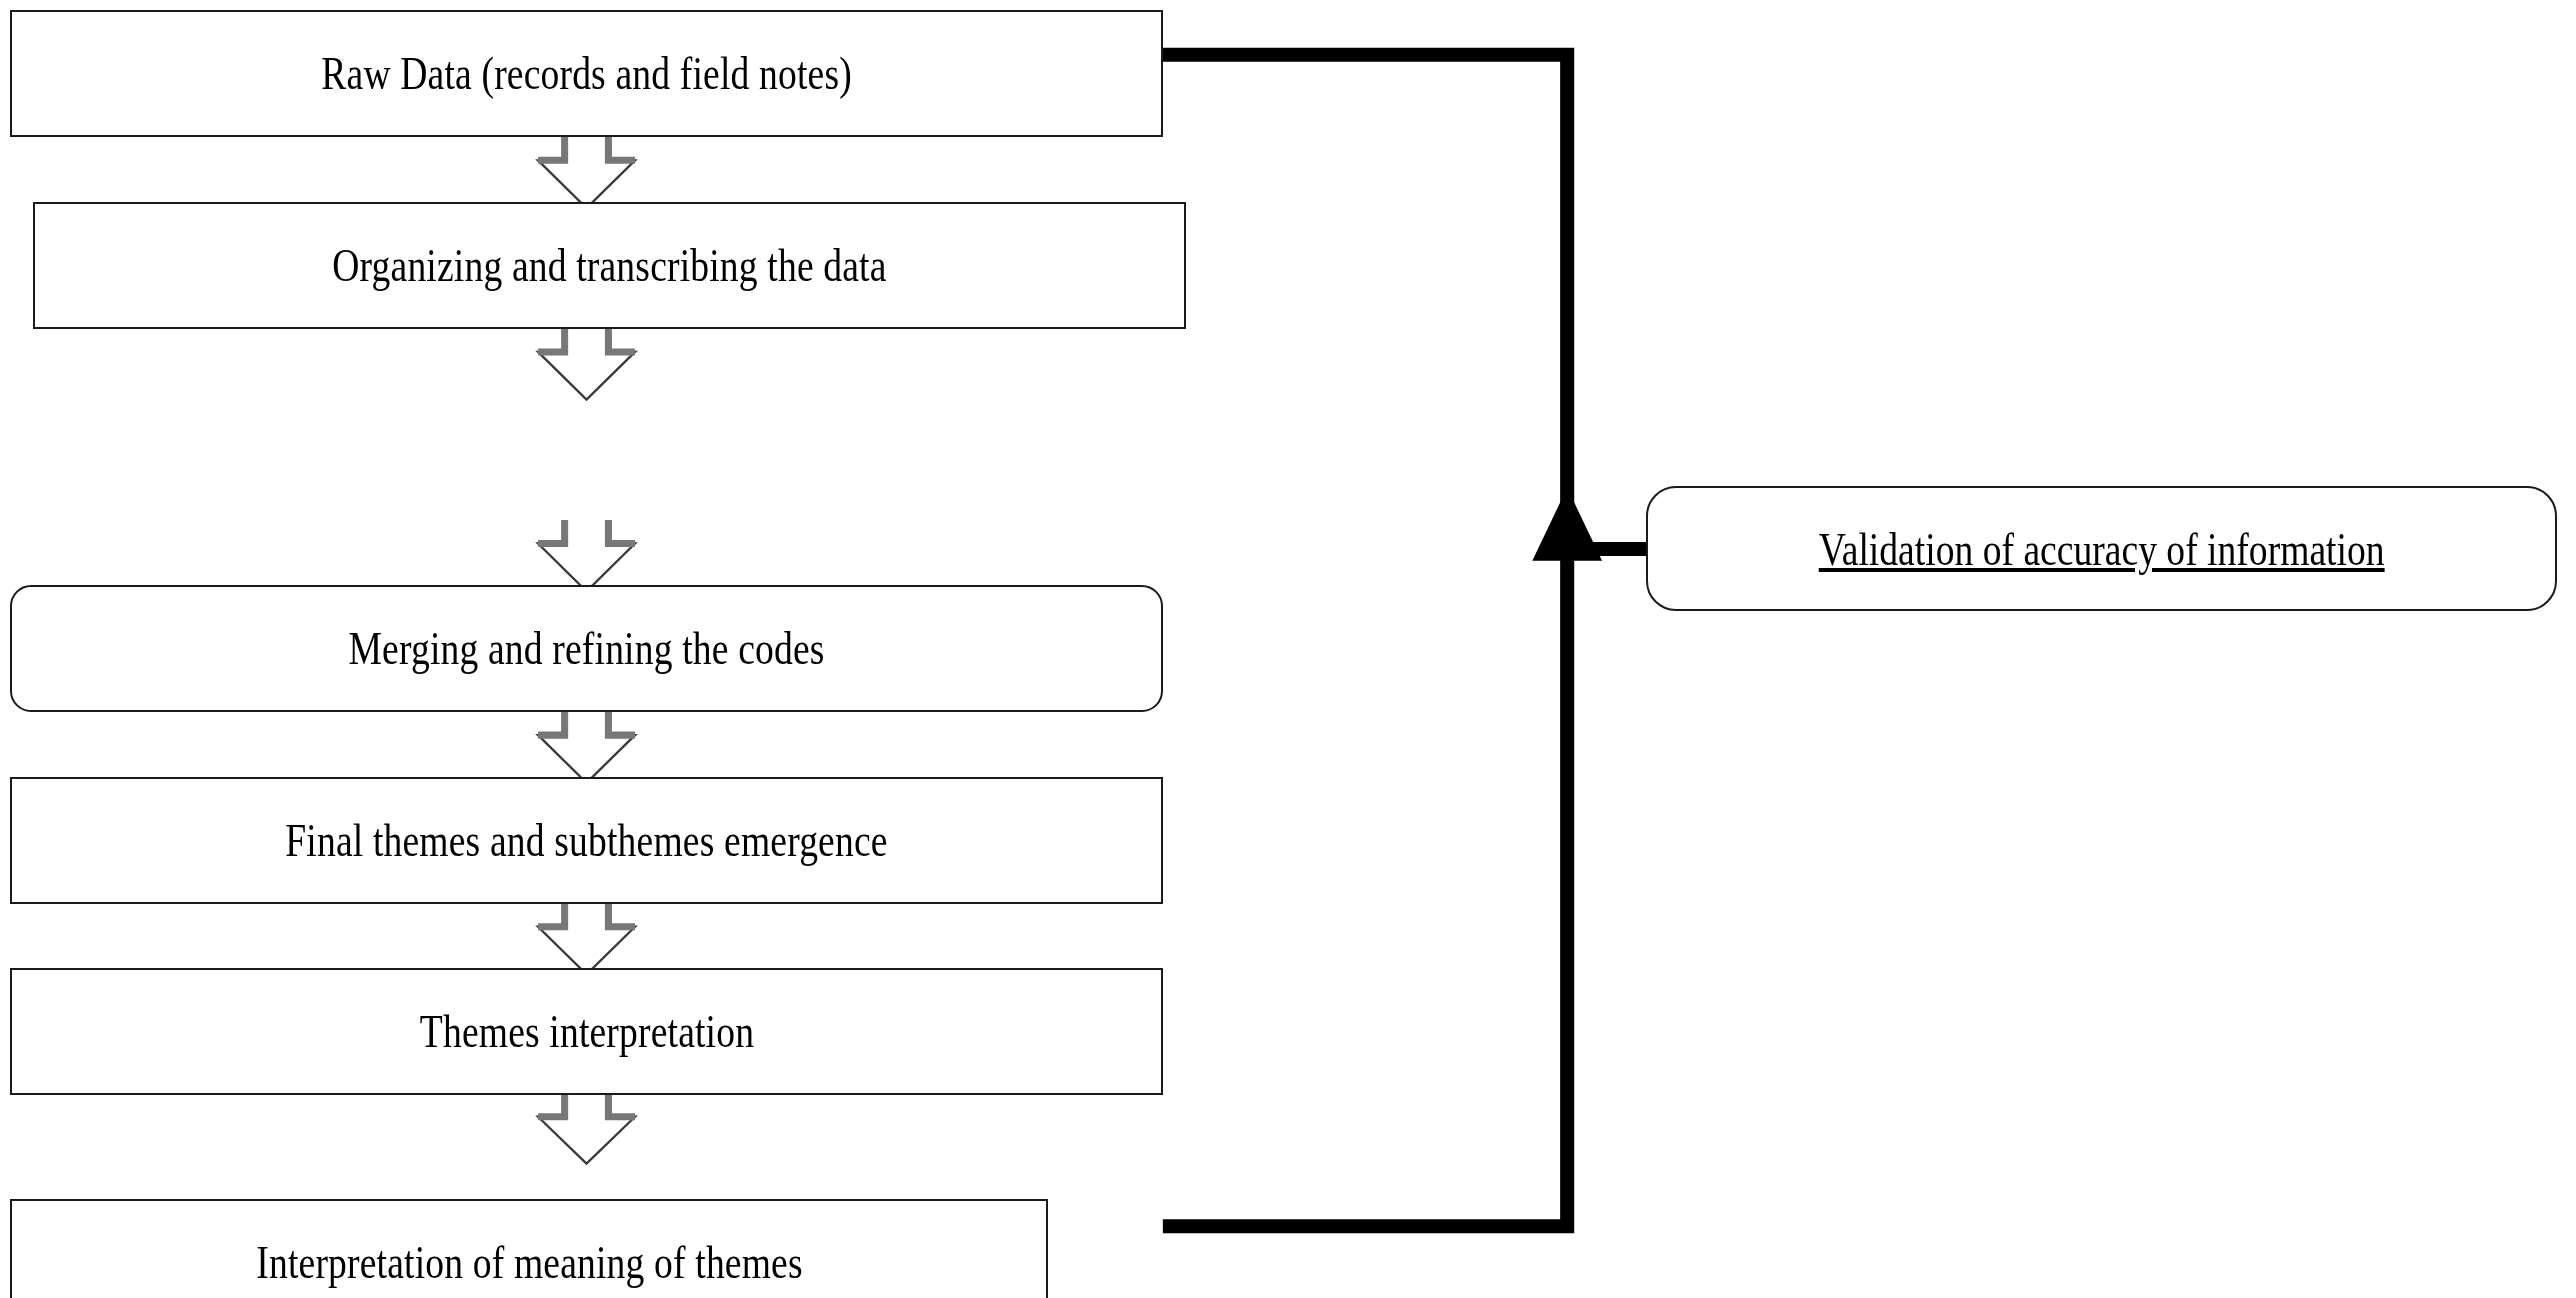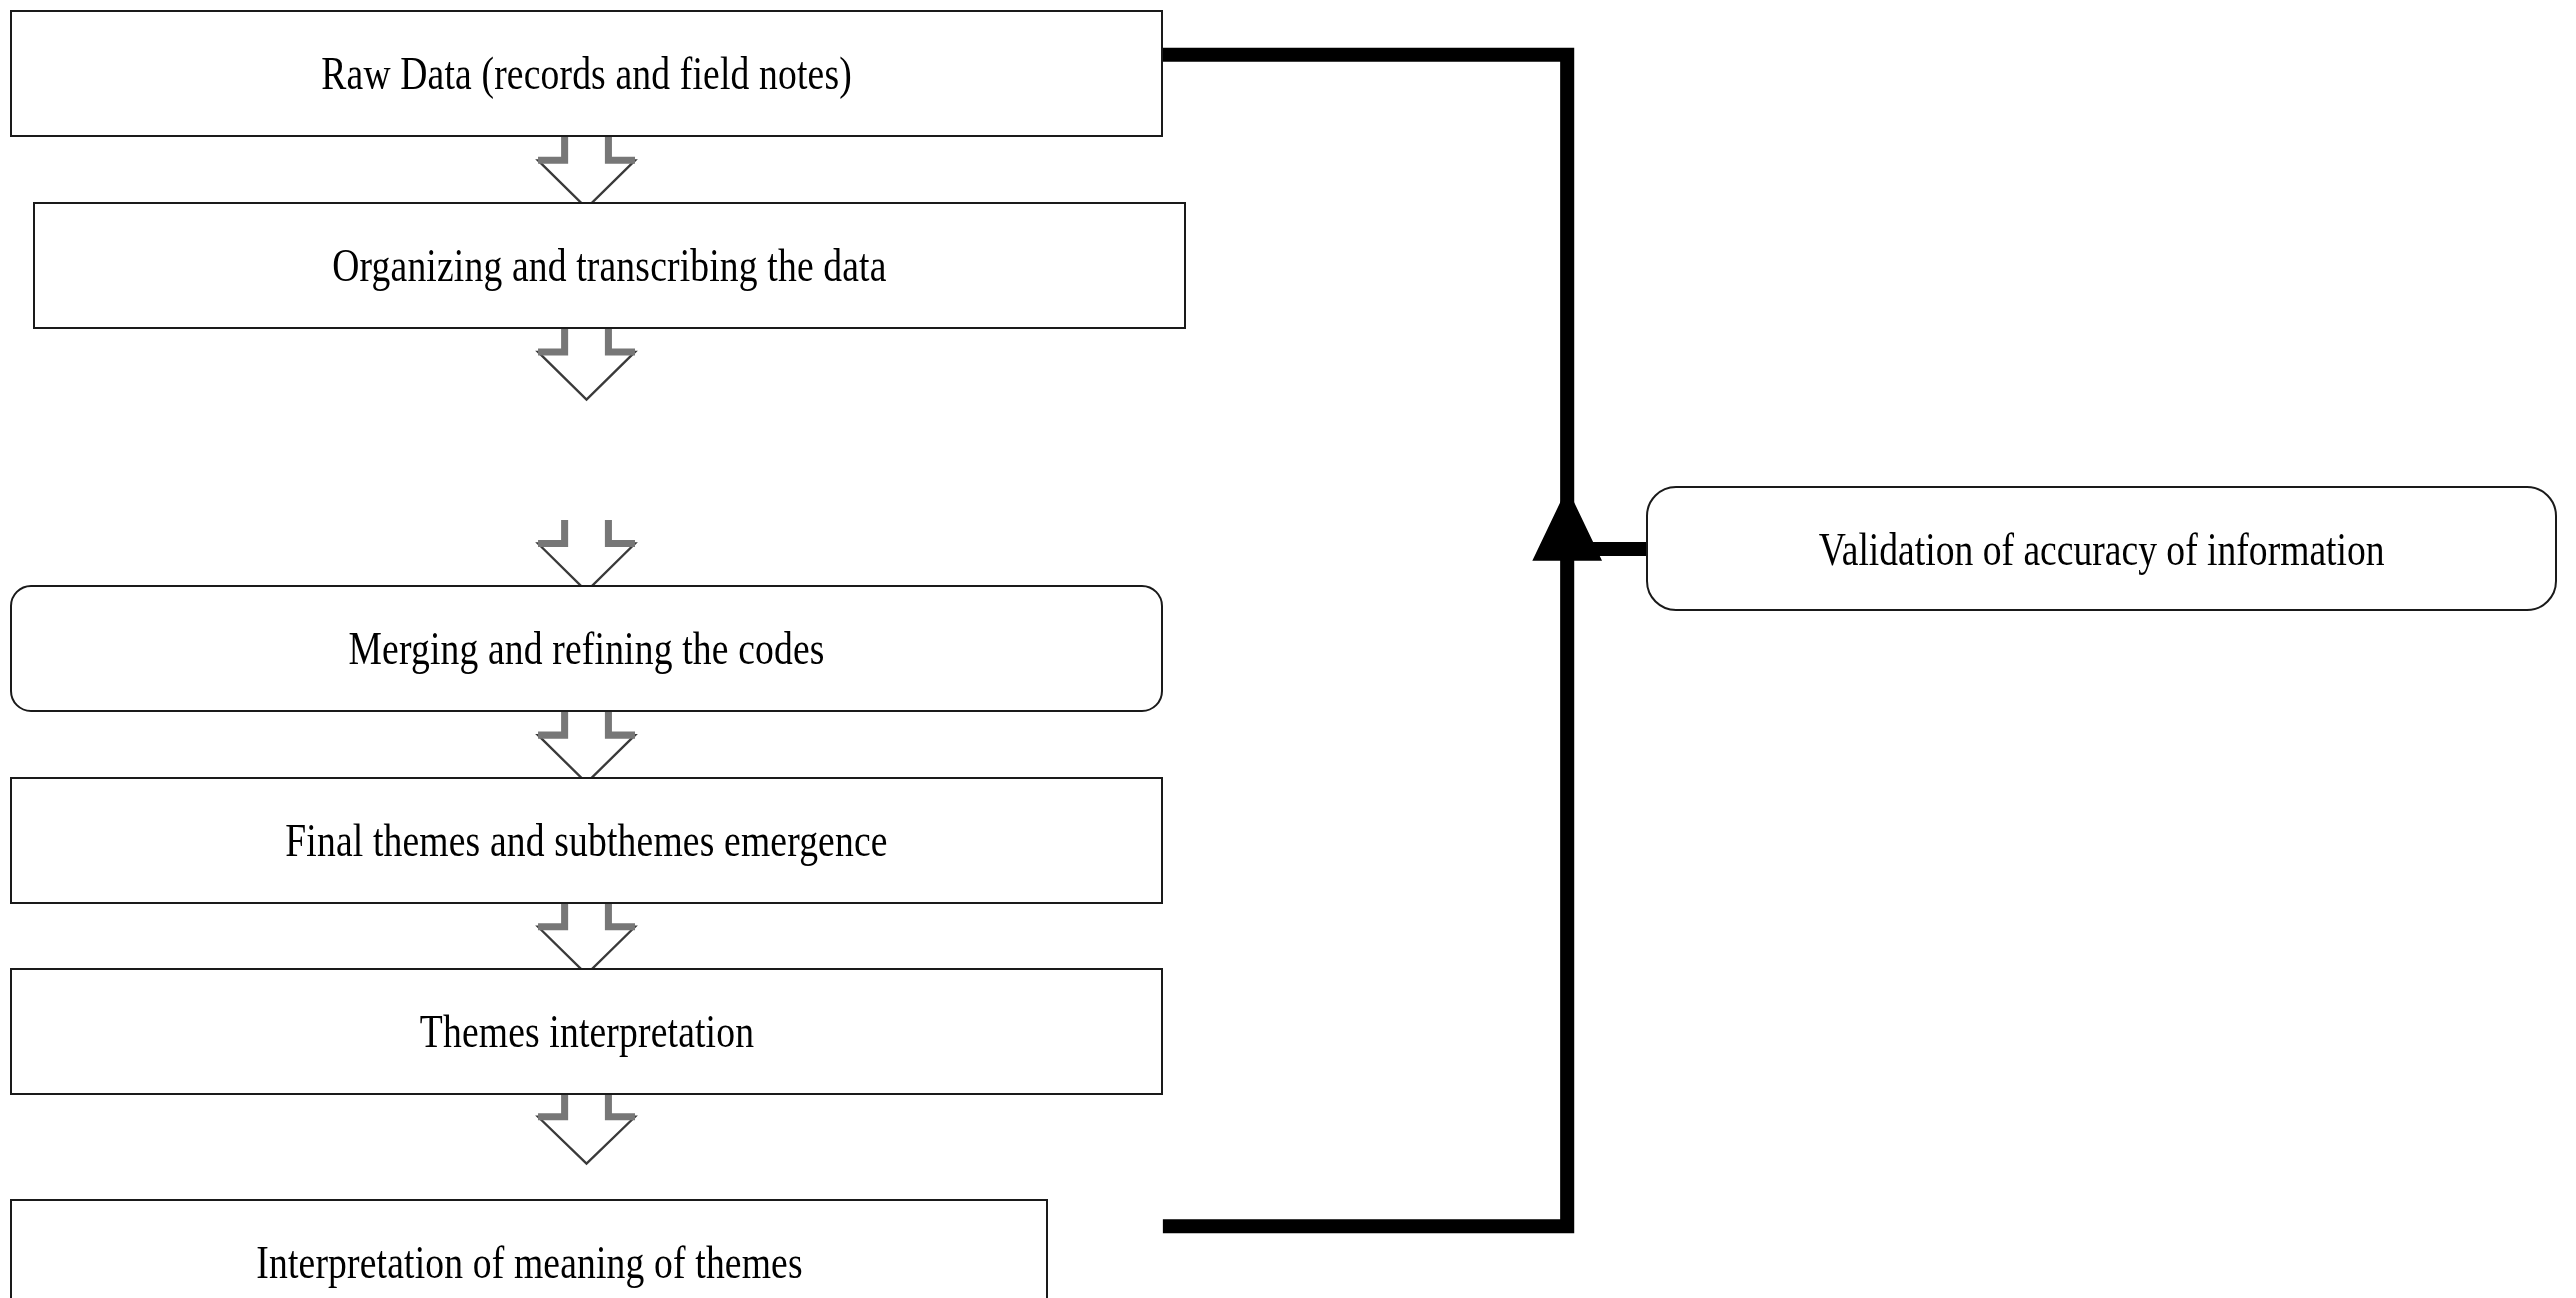--- a/index.html
+++ b/index.html
@@ -136,18 +136,18 @@
   </div>
 
   <div class="proc-box" style="left:10.2px;  top:777px;  width:1153px; height:127px;">
     <span class="lbl">Final themes and subthemes emergence</span>
   </div>
 
   <div class="proc-box" style="left:10.2px;  top:1199px; width:1038px; height:127px;">
     <span class="lbl">Interpretation of meaning of themes</span>
   </div>
 
-  <div class="round-box" style="left:1646px; top:486px; width:911px; height:125px;">
+  <div class="round-box" style="left:1646px; top:486px; width:911px; height:125px;text-decoration:underline;">
     <span class="lbl">Validation of accuracy of information</span>
   </div>
 
 </div>
 
 
 </body></html>

